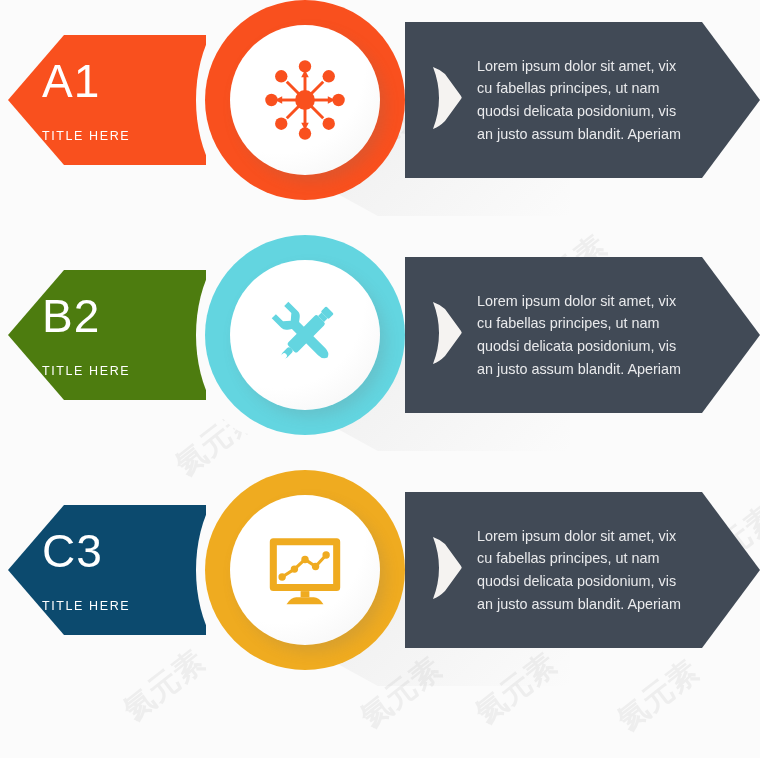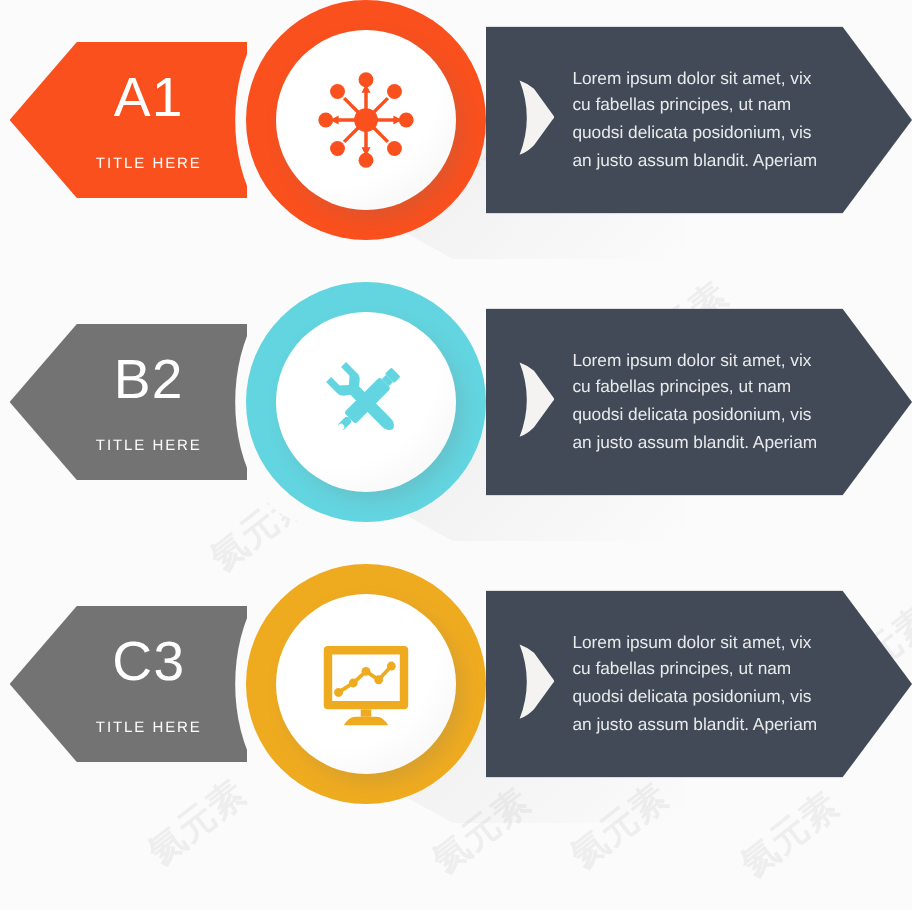--- a/index.html
+++ b/index.html
@@ -56,21 +56,21 @@
     height: 130px;
     clip-path: polygon(
       56px 0%,
       100% 0%,
       100% 100%,
       56px 100%,
       0% 50%
     );
     display: flex;
     flex-direction: column;
-    align-items: center;
+    align-items: flex-start;
     justify-content: center;
     box-sizing: border-box;
     padding-left: 34px;
   }
   .banner-code {
     font-size: 46px;
     font-weight: 300;
     color: #ffffff;
     line-height: 1;
     letter-spacing: 1px;
@@ -248,21 +248,21 @@
           </svg>
         </span>
       </div>
     </div>
   </div>
 
   <div class="row" id="row-b2">
 
     <div class="long-shadow"></div>
 
-    <div class="banner" style="background:#737373">
+    <div class="banner" style="background:#4d7c0f">
       <div class="banner-code">B2</div>
       <div class="banner-sub">TITLE HERE</div>
     </div>
 
     <div class="banner-bite"></div>
 
     <div class="panel">
       <span class="panel-arrow">
         <svg width="32" height="66" viewBox="0 0 32 66">
           <path d="M2 2 Q14 33 2 64 Q8 62 14 56 L30 34 Q31.5 33 30 31 L14 9 Q8 4 2 2 Z" fill="#f5f3f1"></path>
@@ -295,21 +295,21 @@
           </svg>
         </span>
       </div>
     </div>
   </div>
 
   <div class="row" id="row-c3">
 
     <div class="long-shadow"></div>
 
-    <div class="banner" style="background:#737373">
+    <div class="banner" style="background:#0c4a6e">
       <div class="banner-code">C3</div>
       <div class="banner-sub">TITLE HERE</div>
     </div>
 
     <div class="banner-bite"></div>
 
     <div class="panel">
       <span class="panel-arrow">
         <svg width="32" height="66" viewBox="0 0 32 66">
           <path d="M2 2 Q14 33 2 64 Q8 62 14 56 L30 34 Q31.5 33 30 31 L14 9 Q8 4 2 2 Z" fill="#f5f3f1"></path>

